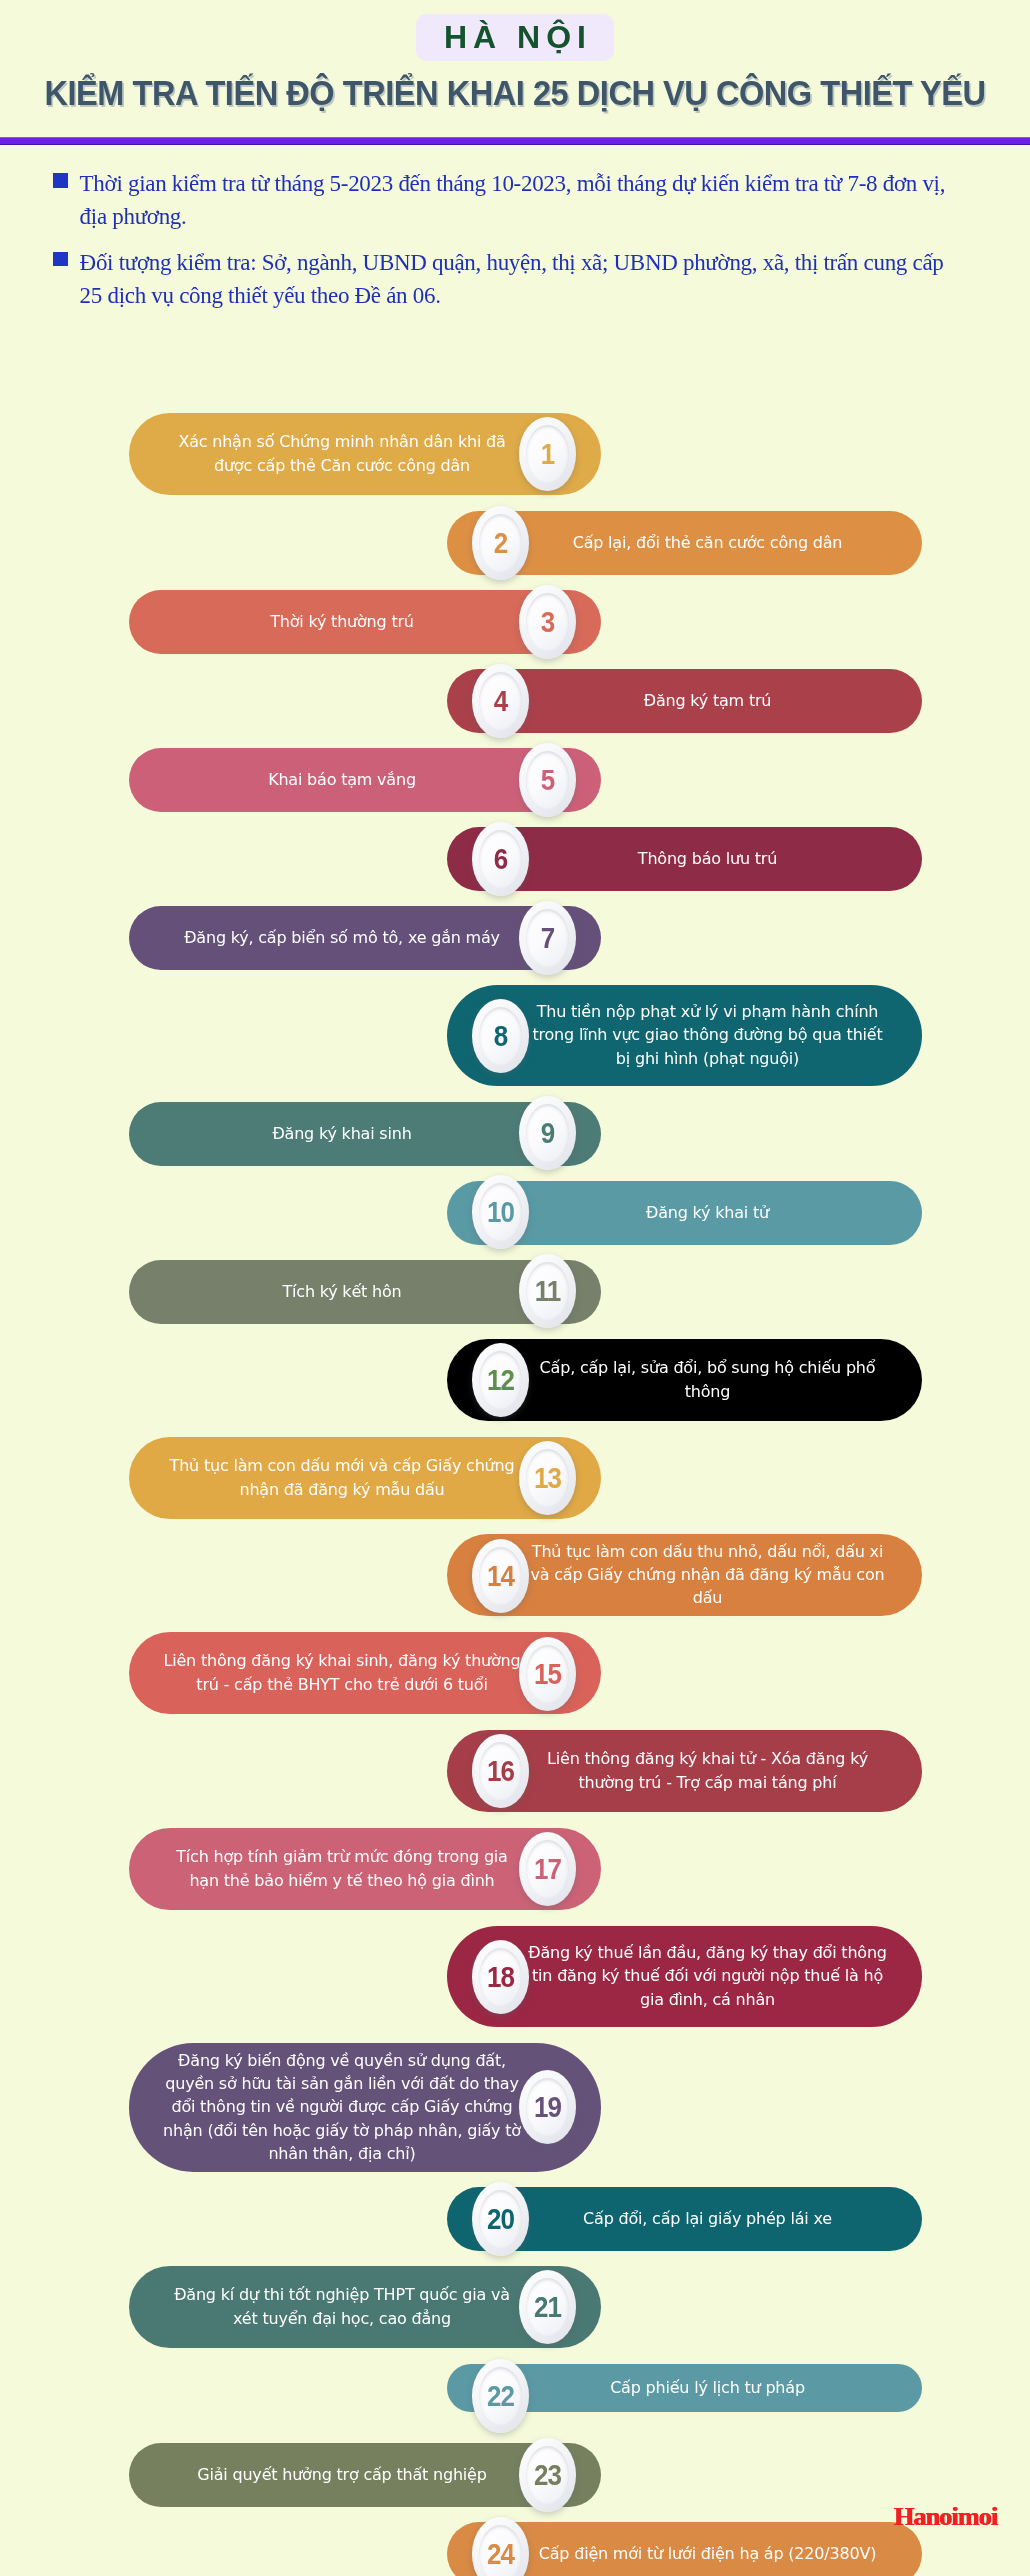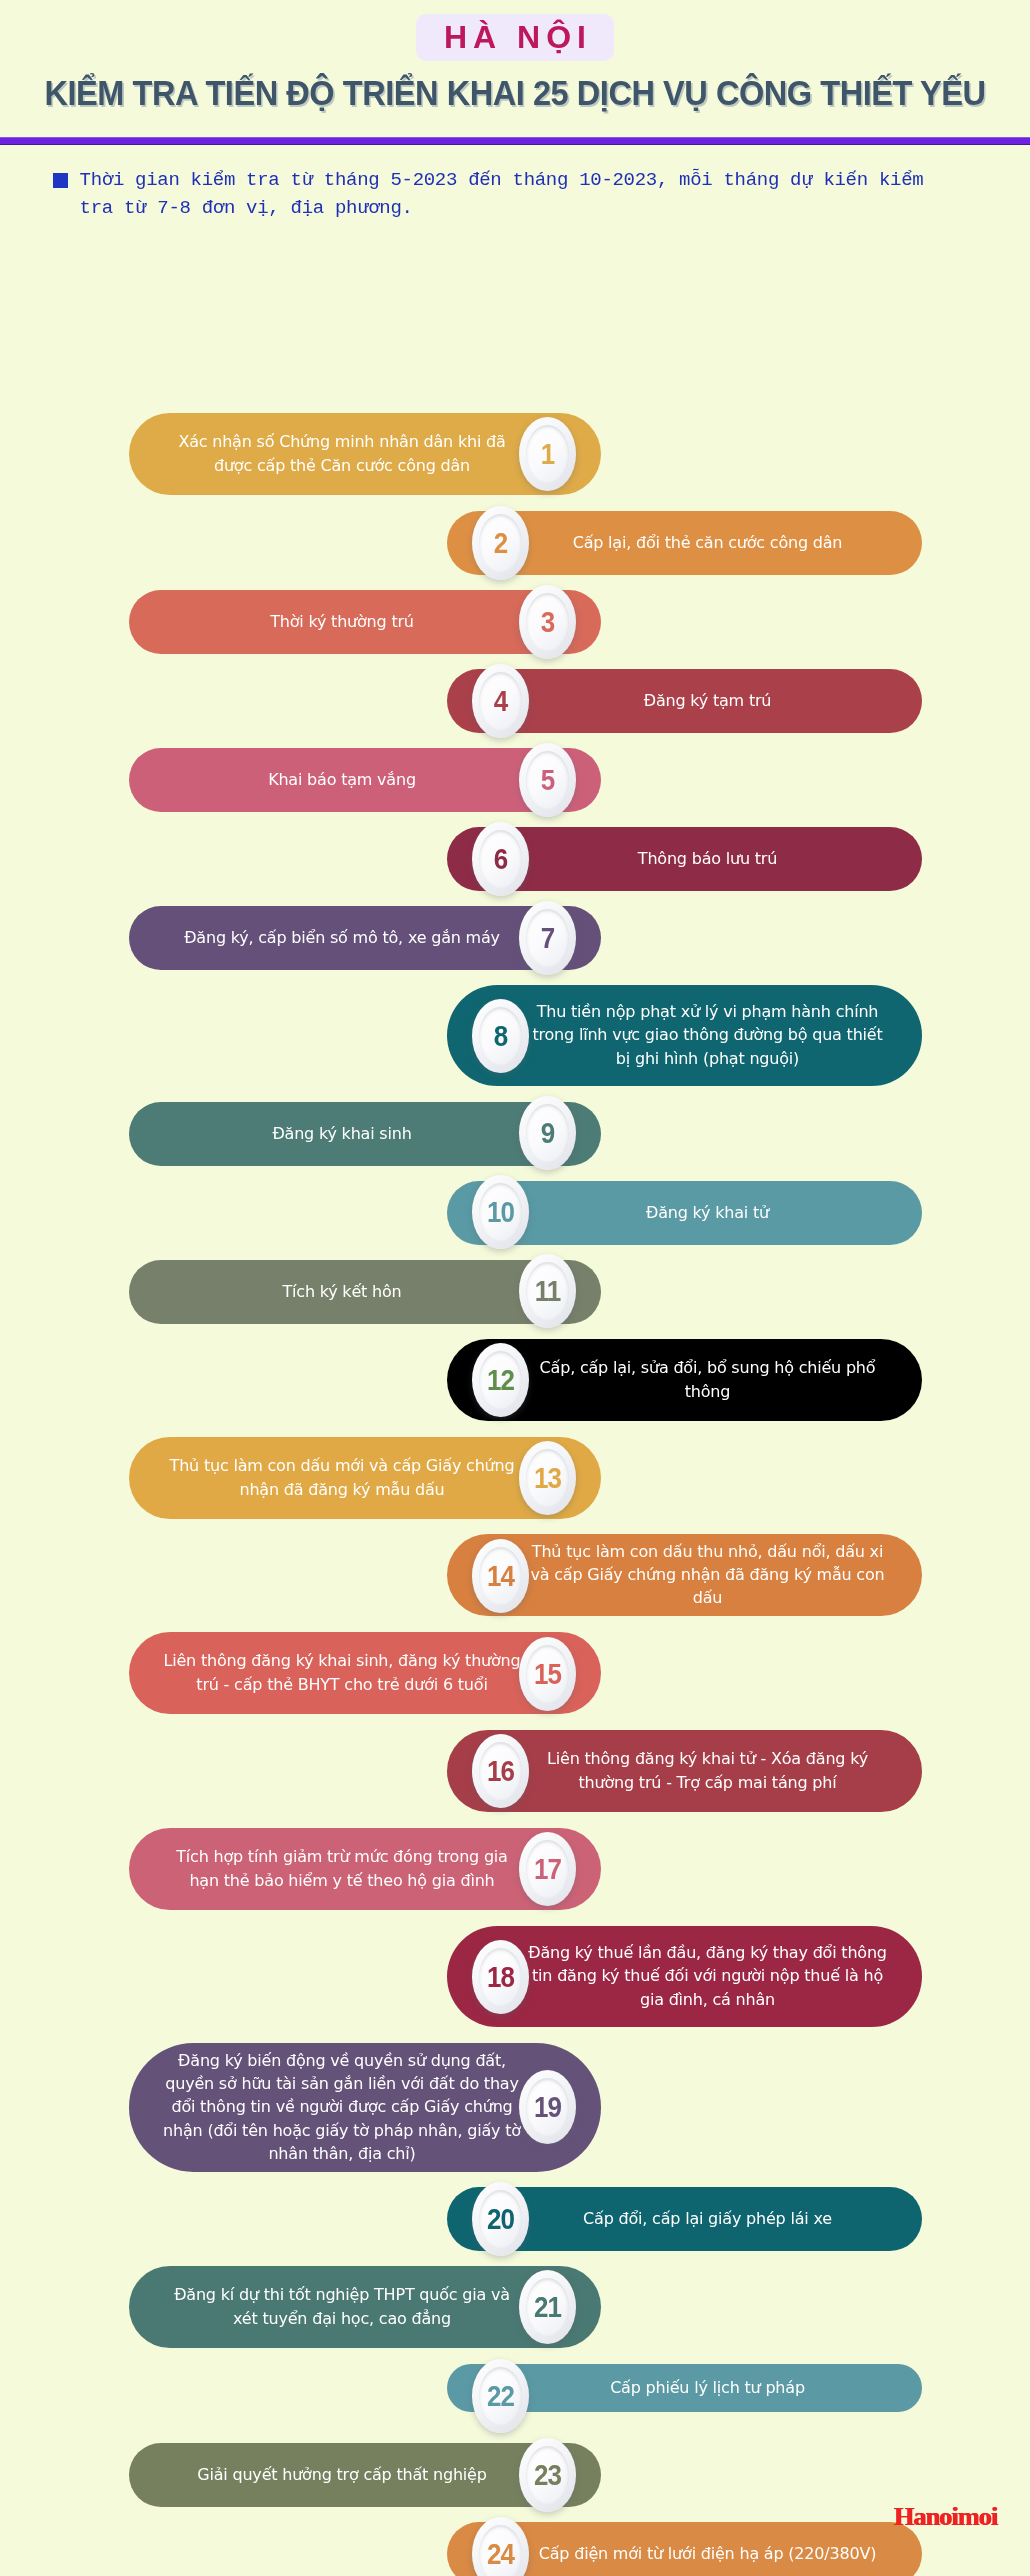--- a/index.html
+++ b/index.html
@@ -13,21 +13,21 @@
   
   .header{
     width:1030px;
     padding-top:13.7px;
     box-sizing:border-box;
     text-align:center;
   }
   .city-badge{
     display:inline-block;
     background:#f0e8fb;
-    color:#be185d;
+    color:#14532d;
     font-family:"Liberation Sans", sans-serif;
     font-weight:bold;
     font-size:32px;
     letter-spacing:6px;
     padding:6.9px 22px 8.6px 28px;
     border-radius:10.3px;
     line-height:1.0;
   }
   .main-title{
     margin-top:13.7px;
@@ -62,23 +62,23 @@
   }
   .bullet-sq{
     width:14.6px;height:14.6px;
     background:#1f35c4;
     flex:0 0 14.6px;
     margin-top:6px;
     margin-right:12px;
   }
   .bullet-text{
     color:#1f2fb8;
-    font-size:19px;
+    font-size:23px;
     line-height:1.45;
-    font-family:Liberation Mono, monospace;
+    font-family:Liberation Serif, serif;
     letter-spacing:-0.3px;
     max-width:876px;
   }
   
   .items{
     position:relative;
     margin-top:15.5px;
   }
   .item{
     position:relative;
@@ -155,20 +155,24 @@
   <div class="city-badge">HÀ NỘI</div>
   <div class="main-title">KIỂM TRA TIẾN ĐỘ TRIỂN KHAI 25 DỊCH VỤ CÔNG THIẾT YẾU</div>
 </div>
 <div class="rule-wrap"></div>
 
 <div class="intro">
   <div class="bullet-row">
     <div class="bullet-sq"></div>
     <div class="bullet-text">Thời gian kiểm tra từ tháng 5-2023 đến tháng 10-2023, mỗi tháng dự kiến kiểm tra từ 7-8 đơn vị, địa phương.</div>
   </div>
+  <div class="bullet-row">
+    <div class="bullet-sq"></div>
+    <div class="bullet-text">Đối tượng kiểm tra: Sở, ngành, UBND quận, huyện, thị xã; UBND phường, xã, thị trấn cung cấp 25 dịch vụ công thiết yếu theo Đề án 06.</div>
+  </div>
 </div>
 
 <div class="items" id="items" style="position: absolute; left: 0px; top: 397px; width: 1030px;">
     <div class="item">
       <div class="pill left" style="left: 129px; top: 0px; width: 472px; height: 82px; background: rgb(223, 171, 72);">
         <div class="ptext">Xác nhận số Chứng minh nhân dân khi đã được cấp thẻ Căn cước công dân</div>
       </div>
       <div class="badge" style="left: 519px; top: 4.3px;">
         <div class="inner">
           <span class="num" style="color: rgb(223, 171, 72);">1</span>

